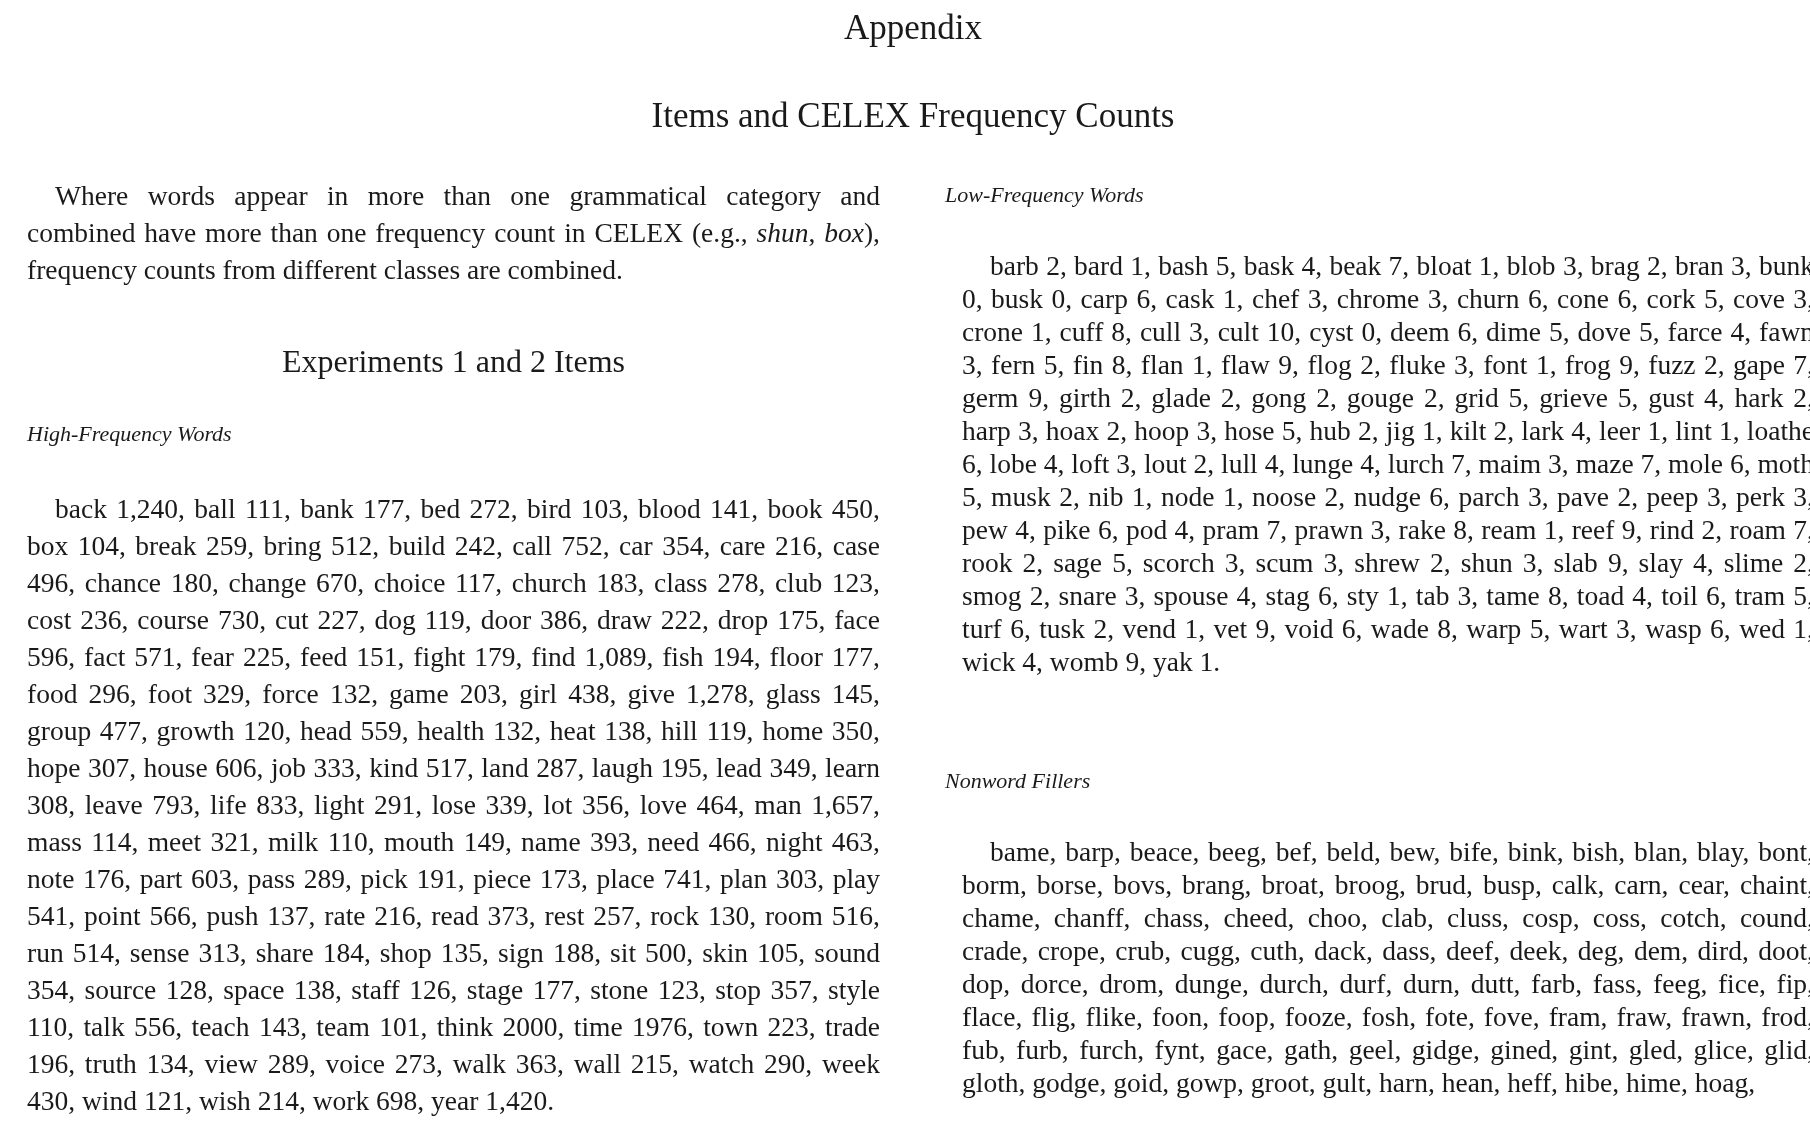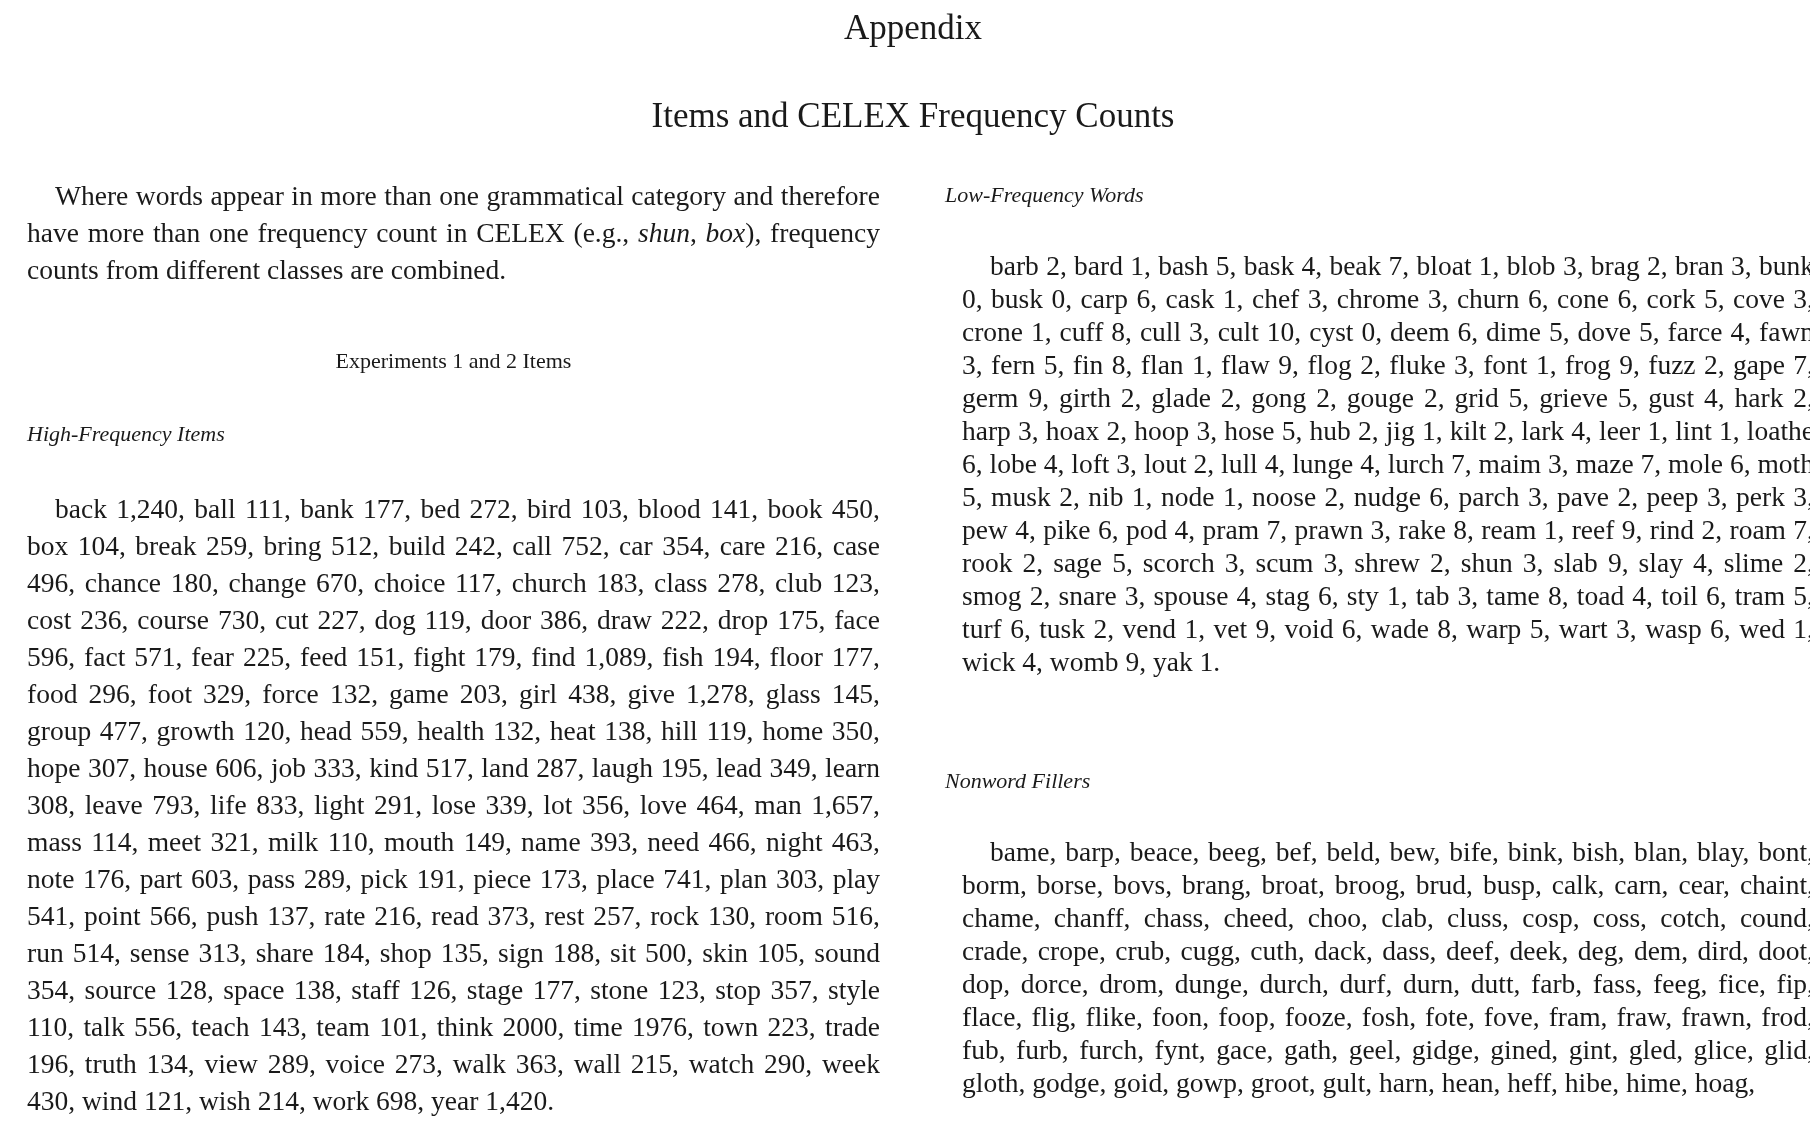--- a/index.html
+++ b/index.html
@@ -17,39 +17,39 @@
   #left-col { left: 27px; width: 853px; }
   #right-col { left: 945px; width: 852px; }
   .para {
     font-size: 27.5px; text-align: justify; text-align-last: left;
     margin: 0; text-indent: 28px;
   }
   .para.left { line-height: 37px; }
   .para.right { line-height: 33px; margin-left: 17px; }
   .subhead {
     position: absolute; left: 0; width: 100%; text-align: center;
-    font-size: 22px; line-height: 36px;
+    font-size: 32px; line-height: 36px;
   }
   .ital-head { position: absolute; left: 0; font-style: italic; font-size: 22px; line-height: 36px; }
   em { font-style: italic; }
 </style>
 </head>
 <body>
 
 <div class="title" id="appendix-title">Appendix</div>
 <div class="title" id="items-title">Items and CELEX Frequency Counts</div>
 
 <div class="col" id="left-col" style="top:0;height:1146px;">
   <p class="para left" style="position:absolute;top:177px;left:0;width:853px;">
-    <span>Where words appear in more than one grammatical category and therefore have more than one frequency count in CELEX (e.g., </span><em>shun</em><span>, </span><em>box</em><span>), frequency counts from different classes are combined.</span>
+    <span>Where words appear in more than one grammatical category and combined have more than one frequency count in CELEX (e.g., </span><em>shun</em><span>, </span><em>box</em><span>), frequency counts from different classes are combined.</span>
   </p>
 
   <div class="subhead" style="top:343px;">Experiments 1 and 2 Items</div>
 
-  <div class="ital-head" style="top:416px;">High-Frequency Items</div>
+  <div class="ital-head" style="top:416px;">High-Frequency Words</div>
 
   <p class="para left" style="position:absolute;top:490px;left:0;width:853px;">back 1,240, ball 111, bank 177, bed 272, bird 103, blood 141, book 450, box 104, break 259, bring 512, build 242, call 752, car 354, care 216, case 496, chance 180, change 670, choice 117, church 183, class 278, club 123, cost 236, course 730, cut 227, dog 119, door 386, draw 222, drop 175, face 596, fact 571, fear 225, feed 151, fight 179, find 1,089, fish 194, floor 177, food 296, foot 329, force 132, game 203, girl 438, give 1,278, glass 145, group 477, growth 120, head 559, health 132, heat 138, hill 119, home 350, hope 307, house 606, job 333, kind 517, land 287, laugh 195, lead 349, learn 308, leave 793, life 833, light 291, lose 339, lot 356, love 464, man 1,657, mass 114, meet 321, milk 110, mouth 149, name 393, need 466, night 463, note 176, part 603, pass 289, pick 191, piece 173, place 741, plan 303, play 541, point 566, push 137, rate 216, read 373, rest 257, rock 130, room 516, run 514, sense 313, share 184, shop 135, sign 188, sit 500, skin 105, sound 354, source 128, space 138, staff 126, stage 177, stone 123, stop 357, style 110, talk 556, teach 143, team 101, think 2000, time 1976, town 223, trade 196, truth 134, view 289, voice 273, walk 363, wall 215, watch 290, week 430, wind 121, wish 214, work 698, year 1,420.</p>
 </div>
 
 <div class="col" id="right-col" style="top:0;height:1146px;">
   <div class="ital-head" style="top:177px;">Low-Frequency Words</div>
 
   <p class="para right" style="position:absolute;top:249px;left:0;width:852px;">barb 2, bard 1, bash 5, bask 4, beak 7, bloat 1, blob 3, brag 2, bran 3, bunk 0, busk 0, carp 6, cask 1, chef 3, chrome 3, churn 6, cone 6, cork 5, cove 3, crone 1, cuff 8, cull 3, cult 10, cyst 0, deem 6, dime 5, dove 5, farce 4, fawn 3, fern 5, fin 8, flan 1, flaw 9, flog 2, fluke 3, font 1, frog 9, fuzz 2, gape 7, germ 9, girth 2, glade 2, gong 2, gouge 2, grid 5, grieve 5, gust 4, hark 2, harp 3, hoax 2, hoop 3, hose 5, hub 2, jig 1, kilt 2, lark 4, leer 1, lint 1, loathe 6, lobe 4, loft 3, lout 2, lull 4, lunge 4, lurch 7, maim 3, maze 7, mole 6, moth 5, musk 2, nib 1, node 1, noose 2, nudge 6, parch 3, pave 2, peep 3, perk 3, pew 4, pike 6, pod 4, pram 7, prawn 3, rake 8, ream 1, reef 9, rind 2, roam 7, rook 2, sage 5, scorch 3, scum 3, shrew 2, shun 3, slab 9, slay 4, slime 2, smog 2, snare 3, spouse 4, stag 6, sty 1, tab 3, tame 8, toad 4, toil 6, tram 5, turf 6, tusk 2, vend 1, vet 9, void 6, wade 8, warp 5, wart 3, wasp 6, wed 1, wick 4, womb 9, yak 1.</p>
 
   <div class="ital-head" style="top:763px;text-align:right;">Nonword Fillers</div>

